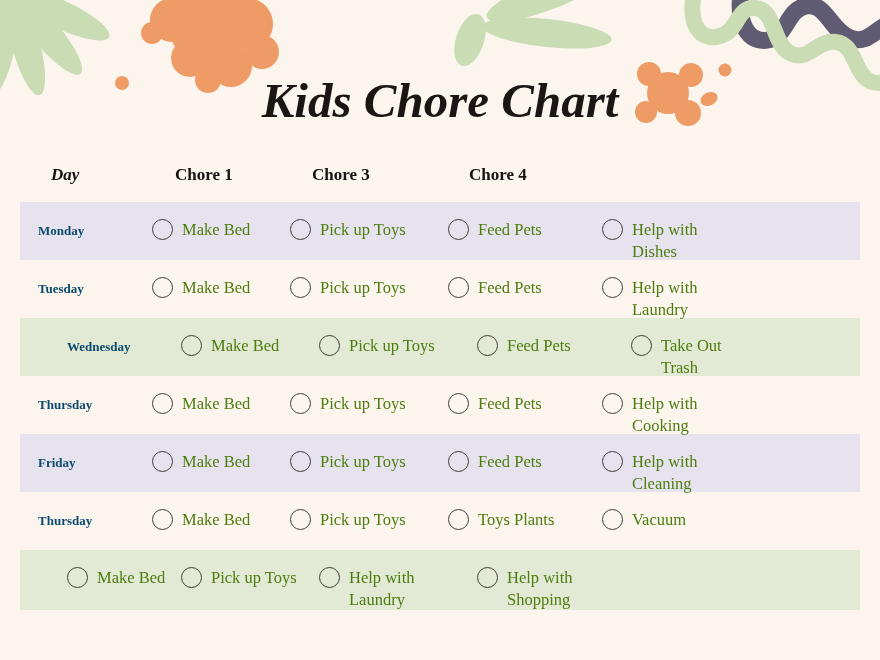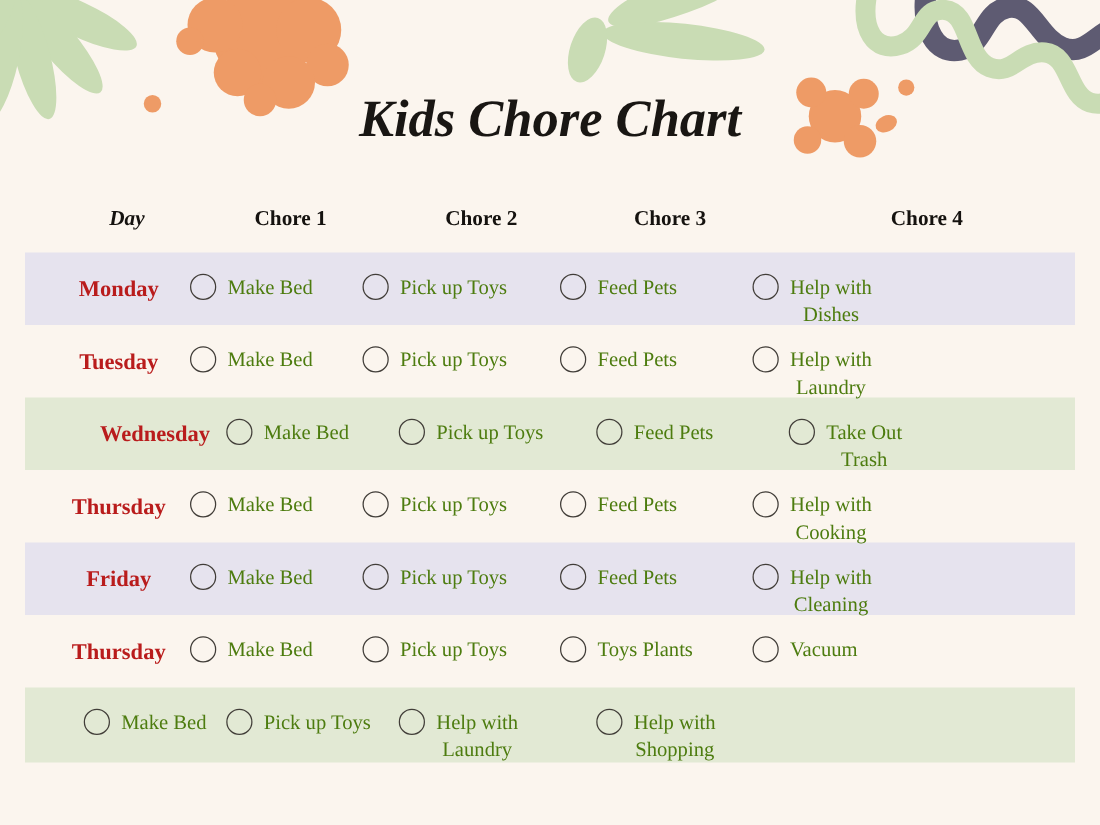--- a/index.html
+++ b/index.html
@@ -7,45 +7,45 @@
     position:relative;
     width:880px;height:660px;
     background:#FBF5EE;
     overflow:hidden;
     font-family:"Liberation Serif", serif;
   }
   .decor{position:absolute;left:0;top:0;pointer-events:none;}
   .title{
     position:absolute;top:72px;left:0;width:100%;
     margin:0;text-align:center;
-    font-size:42px;font-style:italic;font-weight:600;
+    font-size:49px;font-style:italic;font-weight:600;
     letter-spacing:0px;color:#191613;
   }
-  .table{position:absolute;left:20px;top:153px;width:840px;text-align:center;}
+  .table{position:absolute;left:20px;top:153px;width:840px;}
   .hrow,.row{
     display:grid;
     grid-template-columns:114px 138px 158px 154px 1fr;
     padding-left:18px;
     box-sizing:border-box;
   }
   .hrow{height:49px;padding-top:12px;}
   .hcell{font-weight:700;font-size:17px;line-height:20px;color:#15120F;}
   .hdr-day{font-style:italic;padding-left:13px;}
   .hdr-1{padding-left:23px;}
   .hdr-2{padding-left:32px;}
   .hdr-3{padding-left:22px;}
   .hdr-4{padding-left:21px;}
   .row{height:58px;}
   .tbody .row:last-child{height:60px;}
   .band-lavender{background:#E6E3EE;}
   .band-green{background:#E2E9D4;padding-left:47px;}
   .band-none{background:transparent;}
   .day-cell{
     padding-top:20px;
-    font-weight:700;font-size:18px;line-height:18px;color:#b91c1c;
+    font-weight:700;font-size:13px;line-height:18px;color:#0c4a6e;
   }
   .chore-cell{
     display:flex;gap:9px;align-items:flex-start;
     padding-top:17px;padding-right:4px;
   }
   .checkbox{
     width:21px;height:21px;flex:none;
     border:1.7px solid #413D38;border-radius:50%;
     box-sizing:border-box;background:transparent;
     cursor:pointer;
@@ -100,21 +100,20 @@
       <ellipse cx="709" cy="99" rx="9" ry="6.5" transform="rotate(-25 709 99)"></ellipse>
     </g>
   </svg>
 
   <h1 class="title">Kids Chore Chart</h1>
 
   <div class="table">
     <div class="hrow">
       <div class="hcell hdr-day">Day</div>
       <div class="hcell hdr-1">Chore 1</div>
-      <div class="hcell hdr-2">Chore 2</div>
       <div class="hcell hdr-3">Chore 3</div>
       <div class="hcell hdr-4">Chore 4</div>
     </div>
     <div class="tbody" id="tbody">
         <div class="row band-lavender">
     <div class="day-cell">Monday</div>
     <div class="chore-cell">
       <span class="checkbox"></span>
       <span class="chore-label">Make Bed</span>
     </div>

